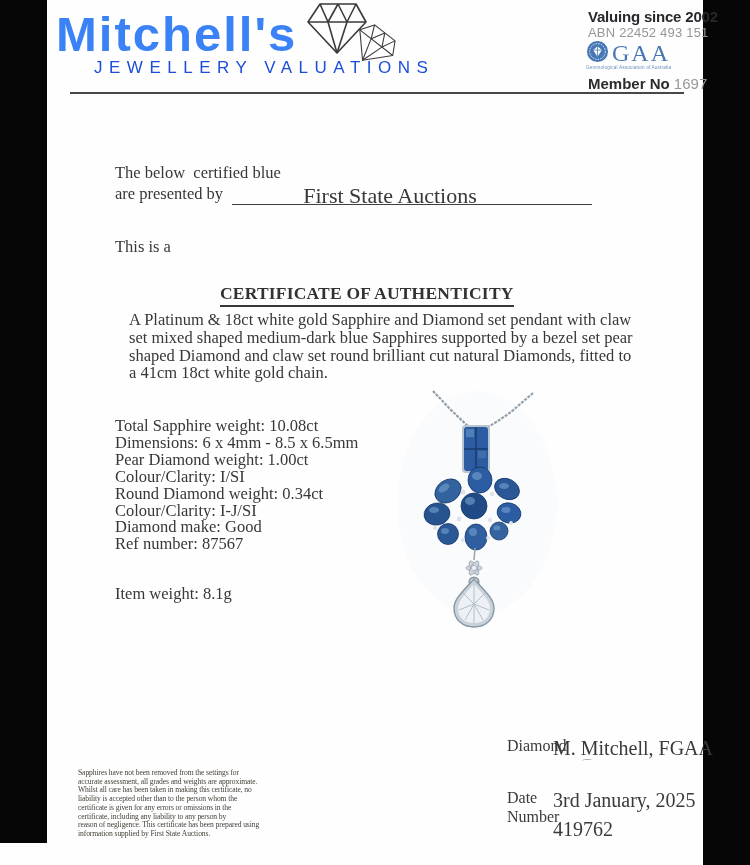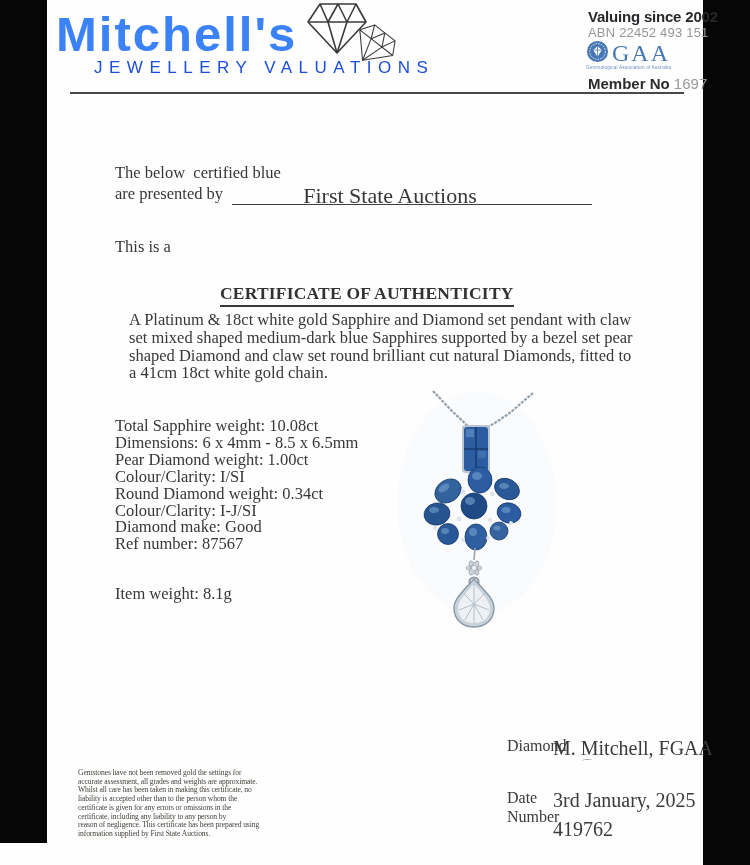--- a/index.html
+++ b/index.html
@@ -226,21 +226,21 @@
 <div class="abs so-value" style="top:737px;">M. Mitchell, FGAA</div>
 <div class="abs sig-mark"></div>
 
 <div class="abs so-label" style="top:789px;">Date</div>
 <div class="abs so-value" style="top:789px;">3rd January, 2025</div>
 
 <div class="abs so-label" style="top:808px;text-align:center;">Number</div>
 <div class="abs so-value" style="top:818px;">419762</div>
 
 <div class="abs disclaimer">
-  <div>Gemstones have not been removed gold the settings for</div>
+  <div>Sapphires have not been removed from the settings for</div>
   <div>accurate assessment, all grades and weights are approximate.</div>
   <div>Whilst all care has been taken in making this certificate, no</div>
   <div>liability is accepted other than to the person whom the</div>
   <div>certificate is given for any errors or omissions in the</div>
   <div>certificate, including any liability to any person by</div>
   <div>reason of negligence. This certificate has been prepared using</div>
   <div>information supplied by First State Auctions.</div>
 </div>
 
 </body></html>

